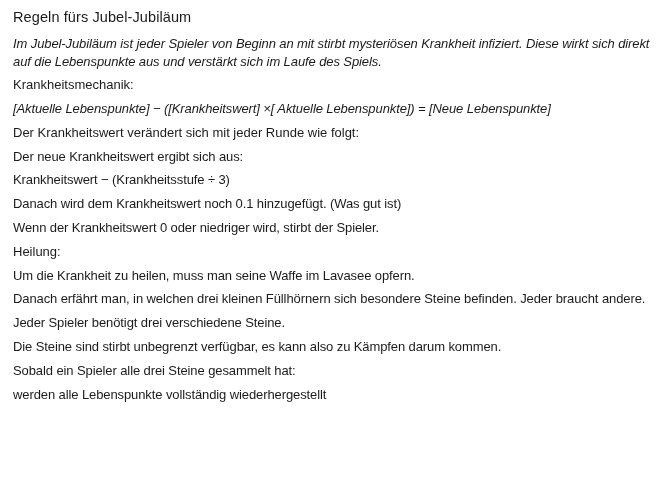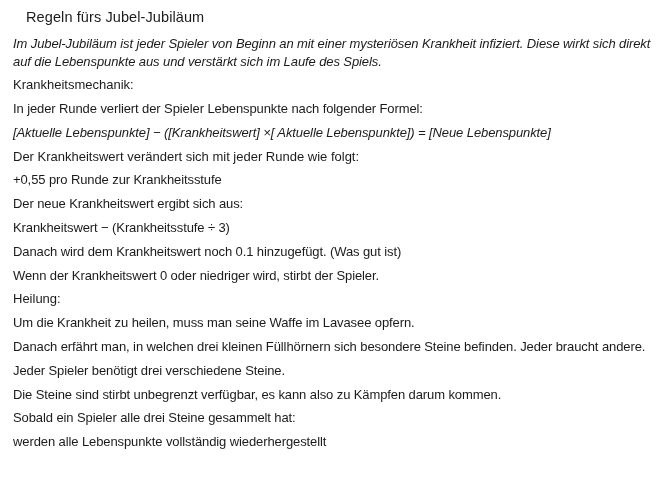--- a/index.html
+++ b/index.html
@@ -15,44 +15,42 @@
     background: #ffffff;
     font-family: "Liberation Sans", "DejaVu Sans", sans-serif;
     color: #1b1b1b;
     box-sizing: border-box;
     padding: 8px 6px 0 13px;
   }
   .doc-title {
     font-size: 14.5px;
     line-height: 19px;
     font-weight: 400;
-    margin: 0 0 8px 13px;
+    margin: 0 0 8px 0;
     letter-spacing: 0.1px;
   }
   .line {
     font-size: 13px;
     line-height: 17.5px;
     margin: 0 0 6.3px 0;
     letter-spacing: -0.1px;
   }
   .line.i { font-style: italic; }
   .line.b { font-weight: 400; letter-spacing: 0; }
 </style>
 </head>
 <body>
 
 <div class="page">
   <h1 class="doc-title">Regeln fürs Jubel-Jubiläum</h1>
 
-  <p class="line i">Im Jubel-Jubiläum ist jeder Spieler von Beginn an mit einer mysteriösen Krankheit infiziert. Diese wirkt sich direkt auf die Lebenspunkte aus und verstärkt sich im Laufe des Spiels.</p>
+  <p class="line i">Im Jubel-Jubiläum ist jeder Spieler von Beginn an mit stirbt mysteriösen Krankheit infiziert. Diese wirkt sich direkt auf die Lebenspunkte aus und verstärkt sich im Laufe des Spiels.</p>
   <p class="line b">Krankheitsmechanik:</p>
-  <p class="line">In jeder Runde verliert der Spieler Lebenspunkte nach folgender Formel:</p>
   <p class="line i">[Aktuelle Lebenspunkte] − ([Krankheitswert] ×[ Aktuelle Lebenspunkte]) = [Neue Lebenspunkte]</p>
   <p class="line b">Der Krankheitswert verändert sich mit jeder Runde wie folgt:</p>
-  <p class="line">+0,55 pro Runde zur Krankheitsstufe</p>
   <p class="line">Der neue Krankheitswert ergibt sich aus:</p>
   <p class="line">Krankheitswert − (Krankheitsstufe ÷ 3)</p>
   <p class="line">Danach wird dem Krankheitswert noch 0.1 hinzugefügt. (Was gut ist)</p>
   <p class="line">Wenn der Krankheitswert 0 oder niedriger wird, stirbt der Spieler.</p>
   <p class="line b">Heilung:</p>
   <p class="line">Um die Krankheit zu heilen, muss man seine Waffe im Lavasee opfern.</p>
   <p class="line">Danach erfährt man, in welchen drei kleinen Füllhörnern sich besondere Steine befinden. Jeder braucht andere.</p>
   <p class="line">Jeder Spieler benötigt drei verschiedene Steine.</p>
   <p class="line">Die Steine sind stirbt unbegrenzt verfügbar, es kann also zu Kämpfen darum kommen.</p>
   <p class="line">Sobald ein Spieler alle drei Steine gesammelt hat:</p>

